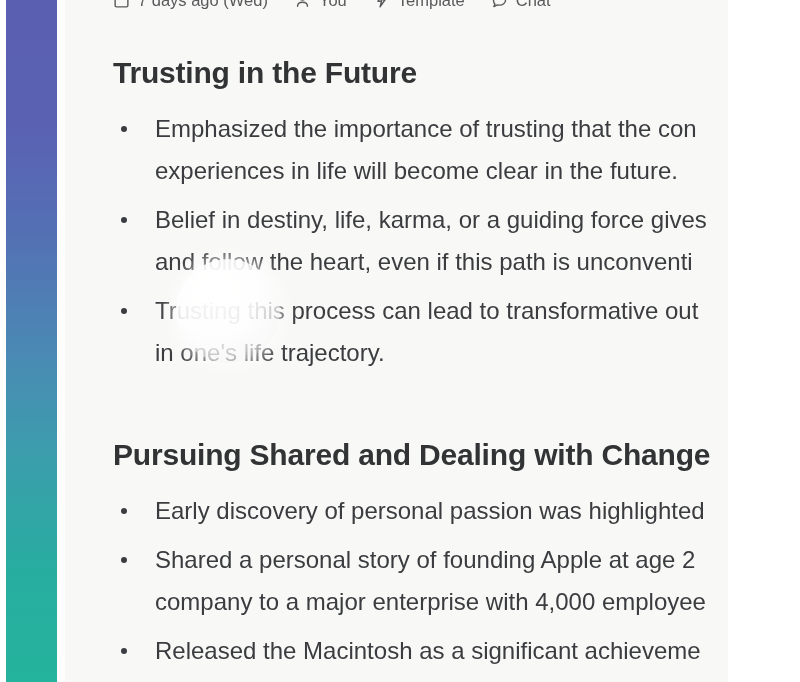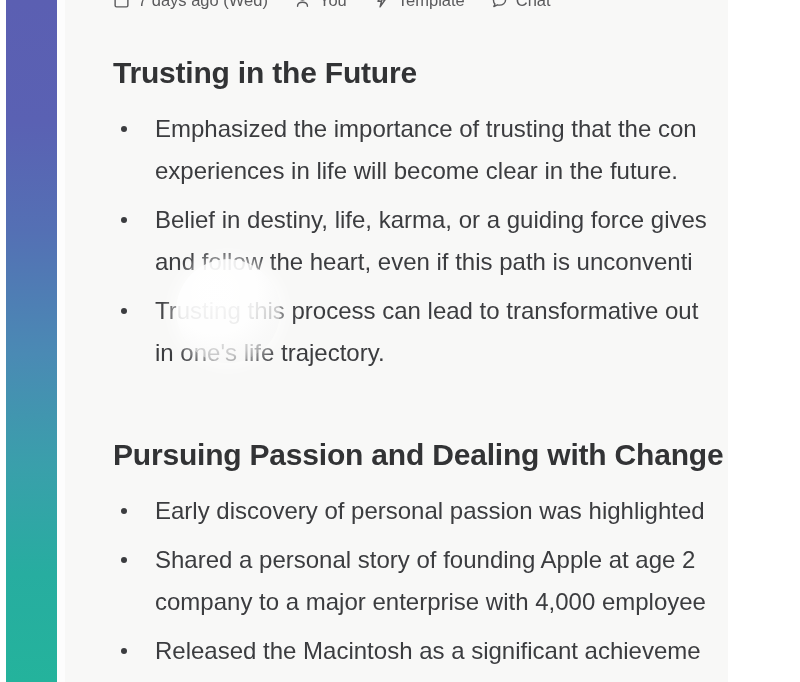--- a/index.html
+++ b/index.html
@@ -214,21 +214,21 @@
         <div class="bullet-line" style="margin-top:7px;">
           <span class="dot"></span>
           <span class="txt">Trusting this process can lead to transformative out</span>
         </div>
         <div class="bullet-line cont">
           <span class="txt">in one's life trajectory.</span>
         </div>
 
       </div>
 
-      <h2 class="section-heading" style="top:437px;">Pursuing Passion and Dealing with Change</h2>
+      <h2 class="section-heading" style="top:437px;">Pursuing Shared and Dealing with Change</h2>
 
       <div class="bullet-block" style="top:490px;">
 
         <div class="bullet-line">
           <span class="dot"></span>
           <span class="txt">Early discovery of personal passion was highlighted</span>
         </div>
 
         <div class="bullet-line" style="margin-top:7px;">
           <span class="dot"></span>

